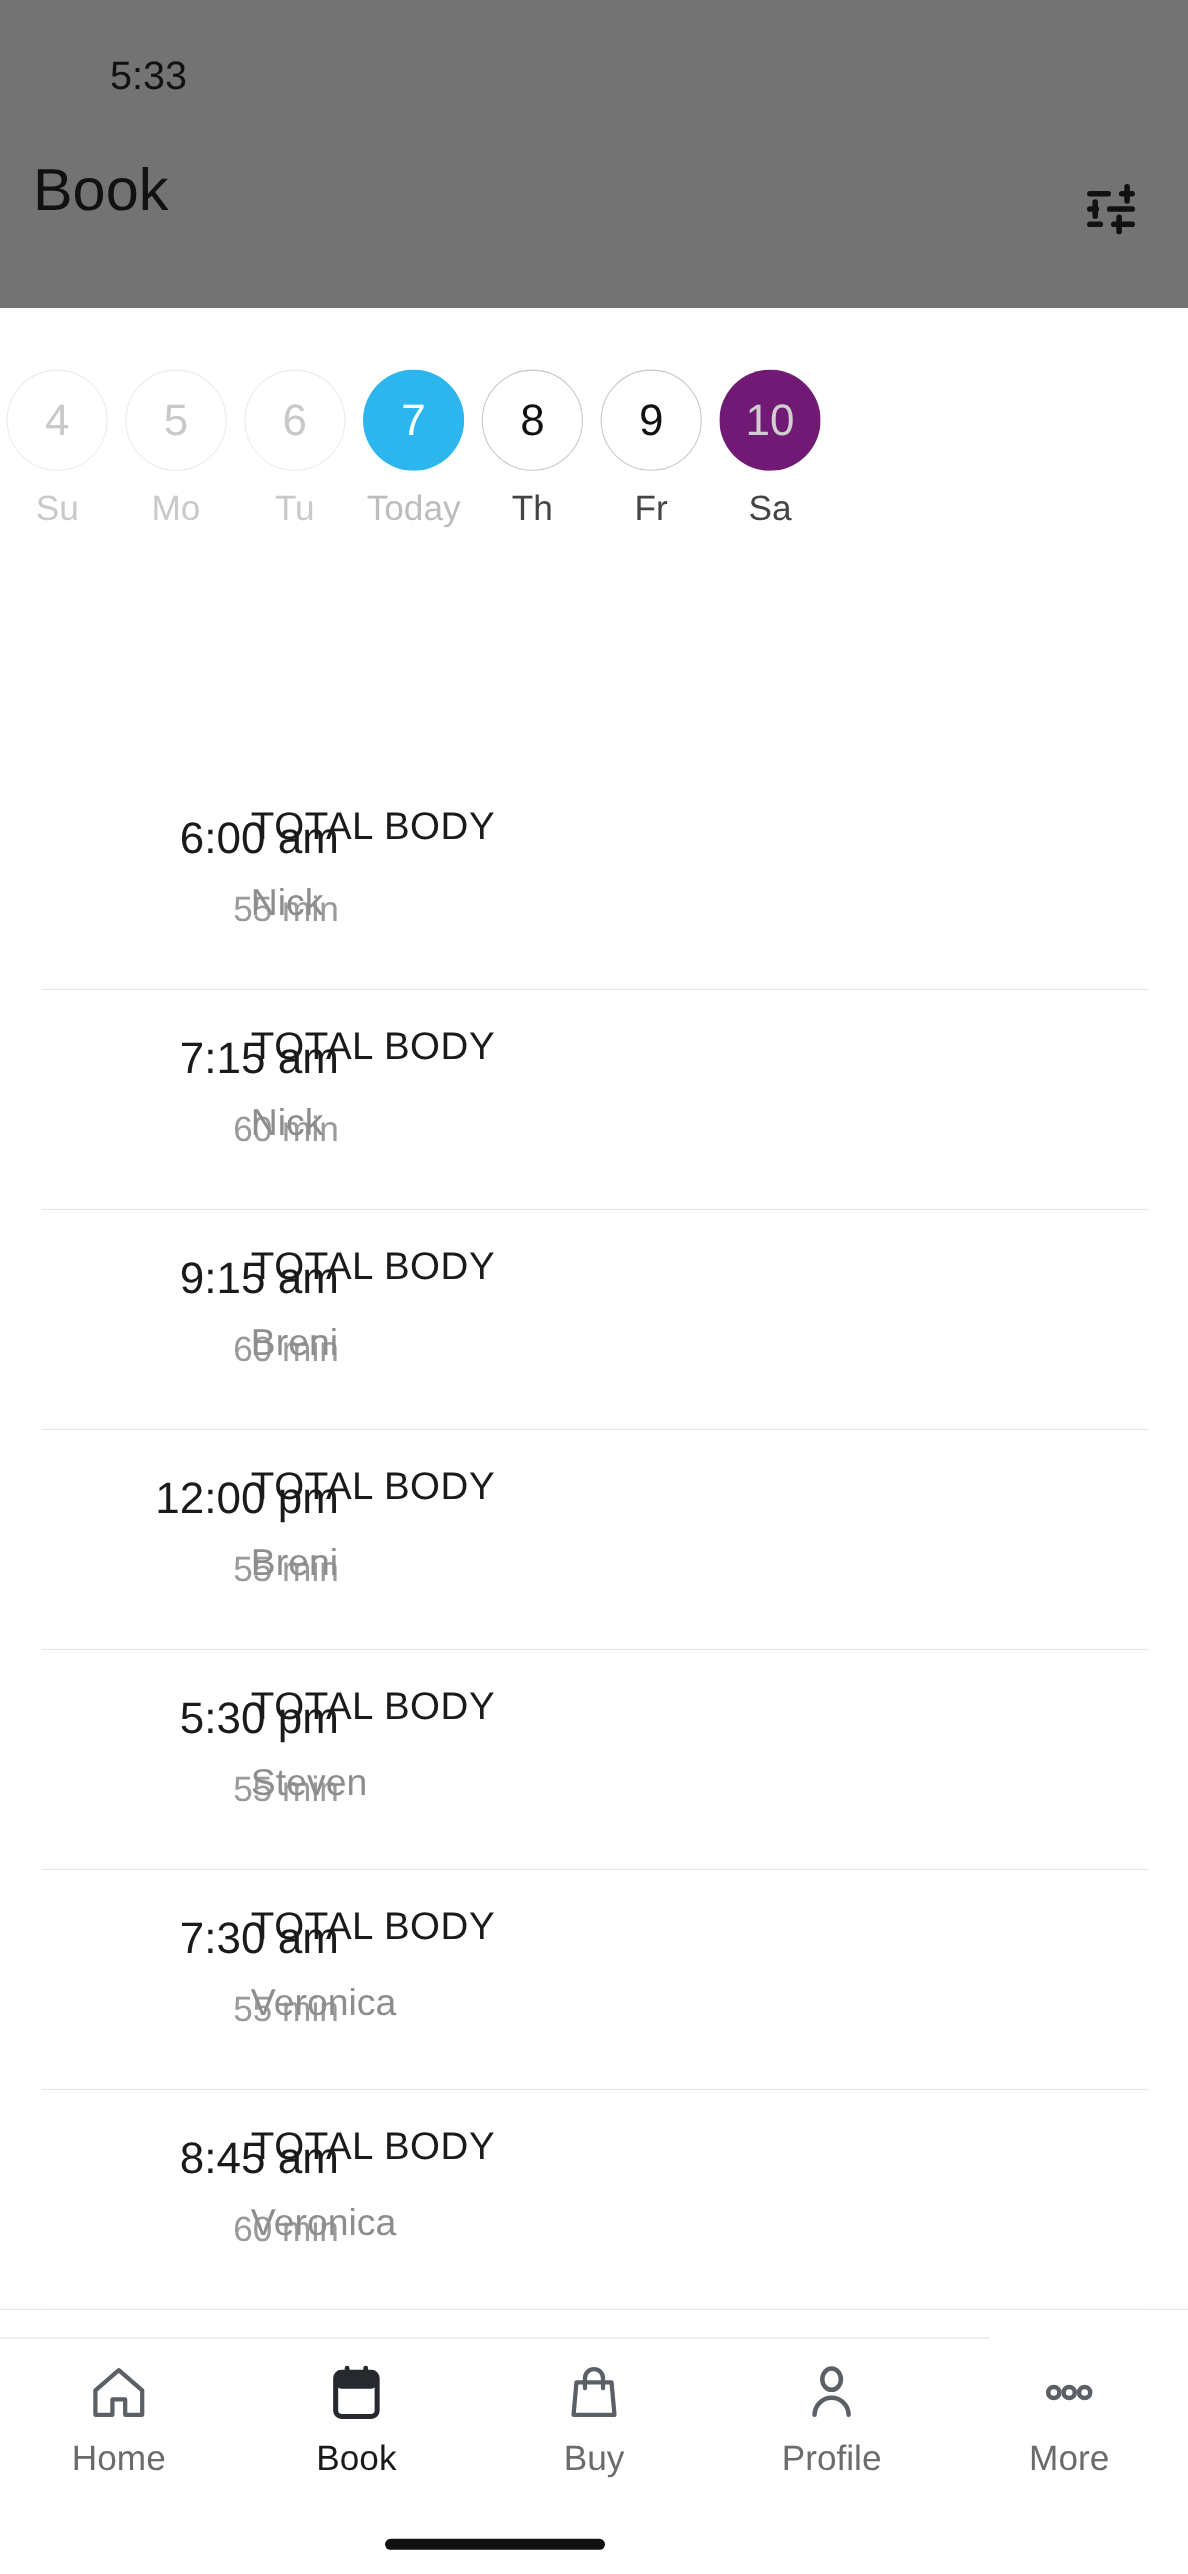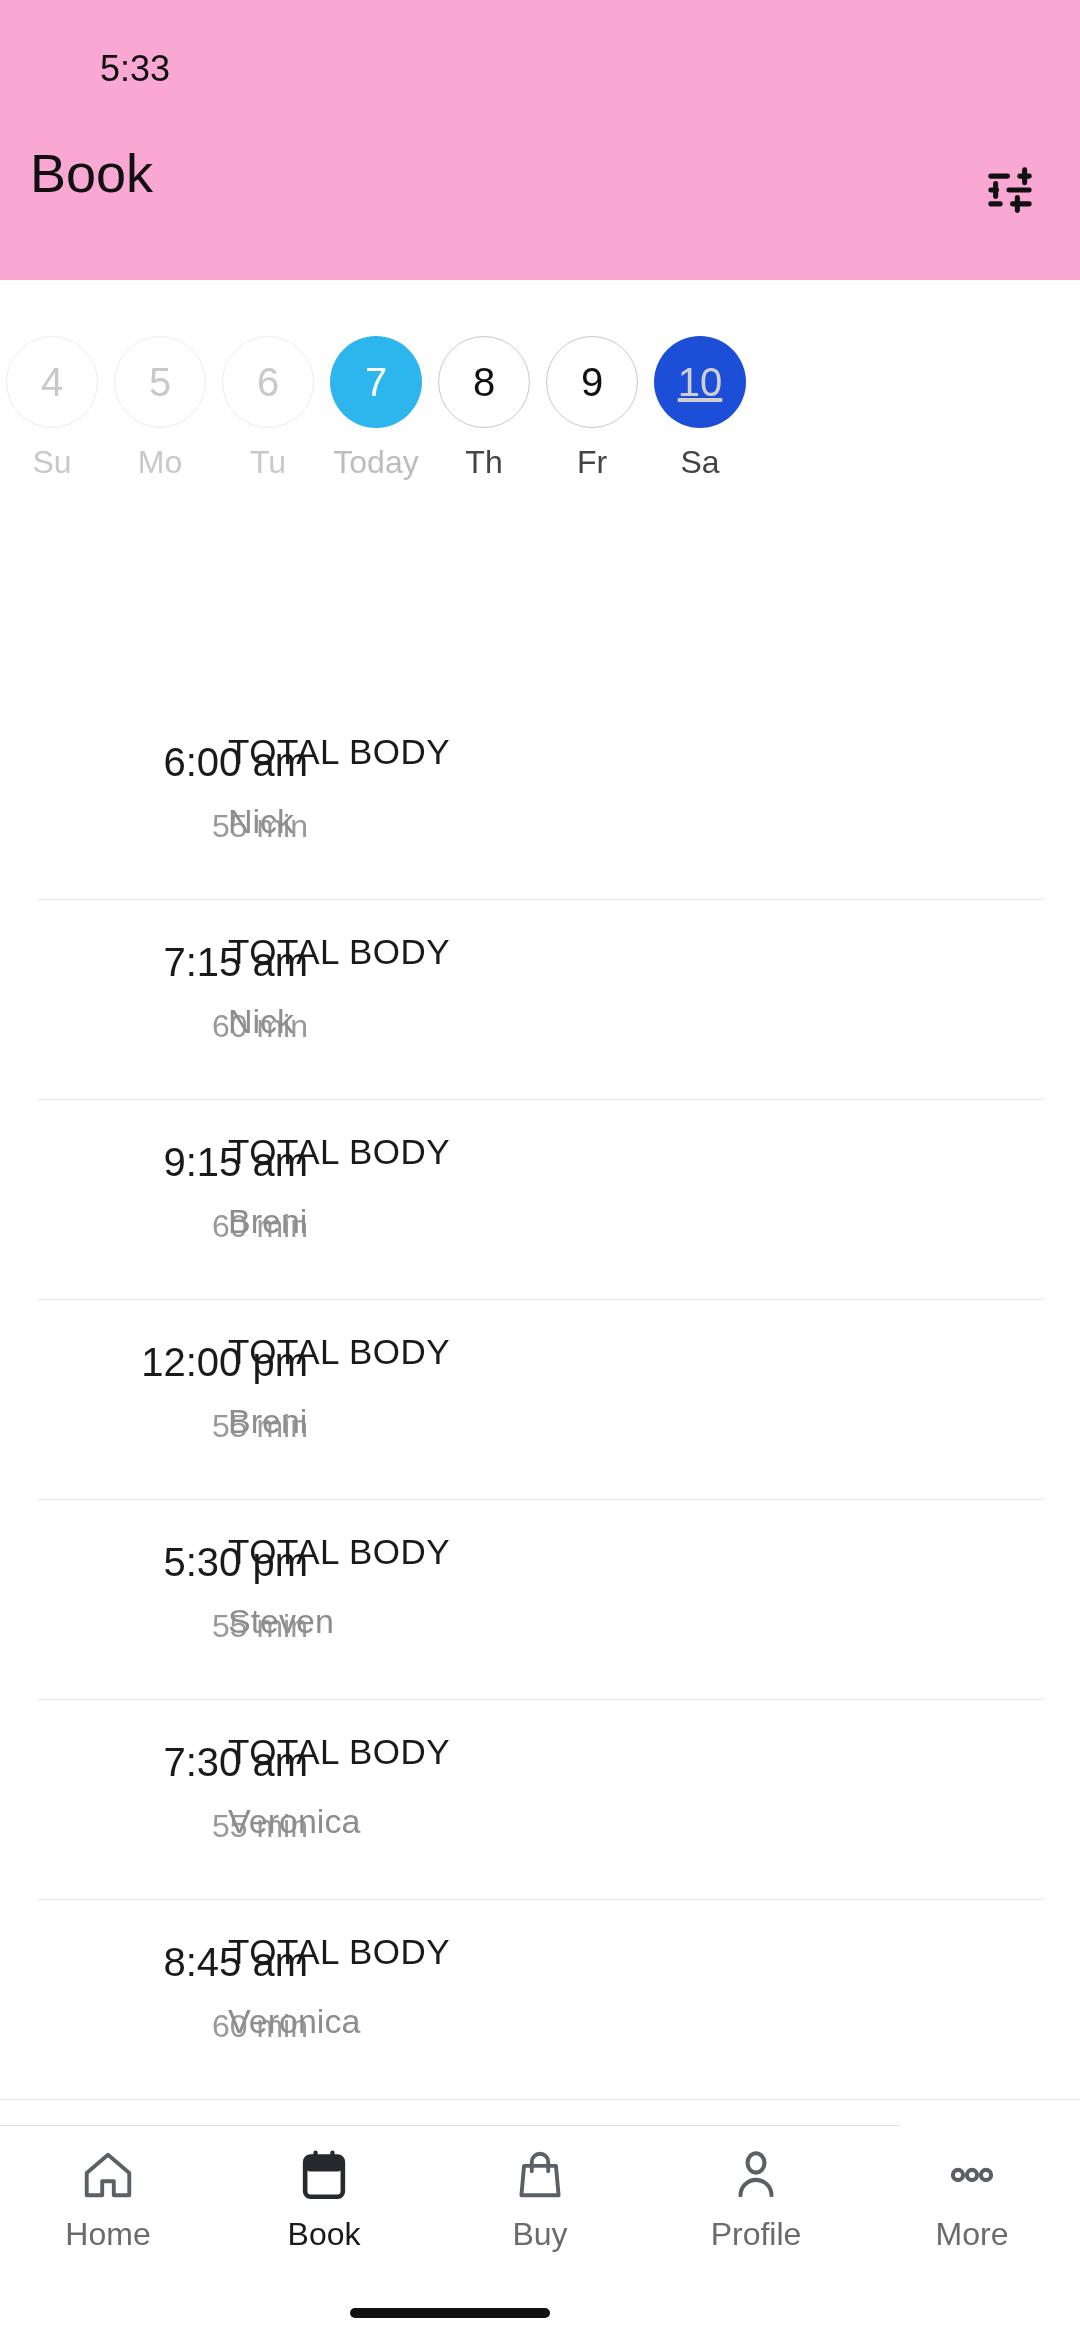--- a/index.html
+++ b/index.html
@@ -7,21 +7,21 @@
     width:1080px; height:2340px;
     background:#ffffff;
     font-family:"Liberation Sans", sans-serif;
     overflow:hidden;
   }
   .phone { position:relative; width:1080px; height:2340px; background:#fff; }
 
   
   .header {
     position:absolute; top:0; left:0; width:1080px; height:280px;
-    background:#f9a8d4;
+    background:#737373;
   }
   .statusbar {
     position:absolute; top:0; left:0; width:1080px; height:110px;
   }
   .status-time {
     position:absolute; left:100px; top:48px;
     font-size:36px; color:#111; letter-spacing:0px;
   }
   .appbar {
     position:absolute; top:110px; left:0; width:1080px; height:170px;
@@ -57,21 +57,21 @@
   .datecircle.past {
     border:1px solid #ececec; color:#c9c9c9; background:#fff;
   }
   .datecircle.normal {
     border:1px solid #c8c8c8; color:#111; background:#fff;
   }
   .datecircle.selected {
     border:1px solid transparent; color:#fff; background:#2CB6ED;
   }
   .datecircle.filled {
-    border:1px solid transparent; color:#cfcfcf; background:#1d4ed8;text-decoration:underline;
+    border:1px solid transparent; color:#cfcfcf; background:#701a75;
   }
   .datelabel {
     margin-top:16px; font-size:32px; color:#bdbdbd;
   }
   .datelabel.active { color:#444; }
   .datelabel.dim { color:#c9c9c9; }
 
   
   .dateitem:nth-child(1){ margin-left:-8px; }
   .dateitem { margin-right:4px; }

